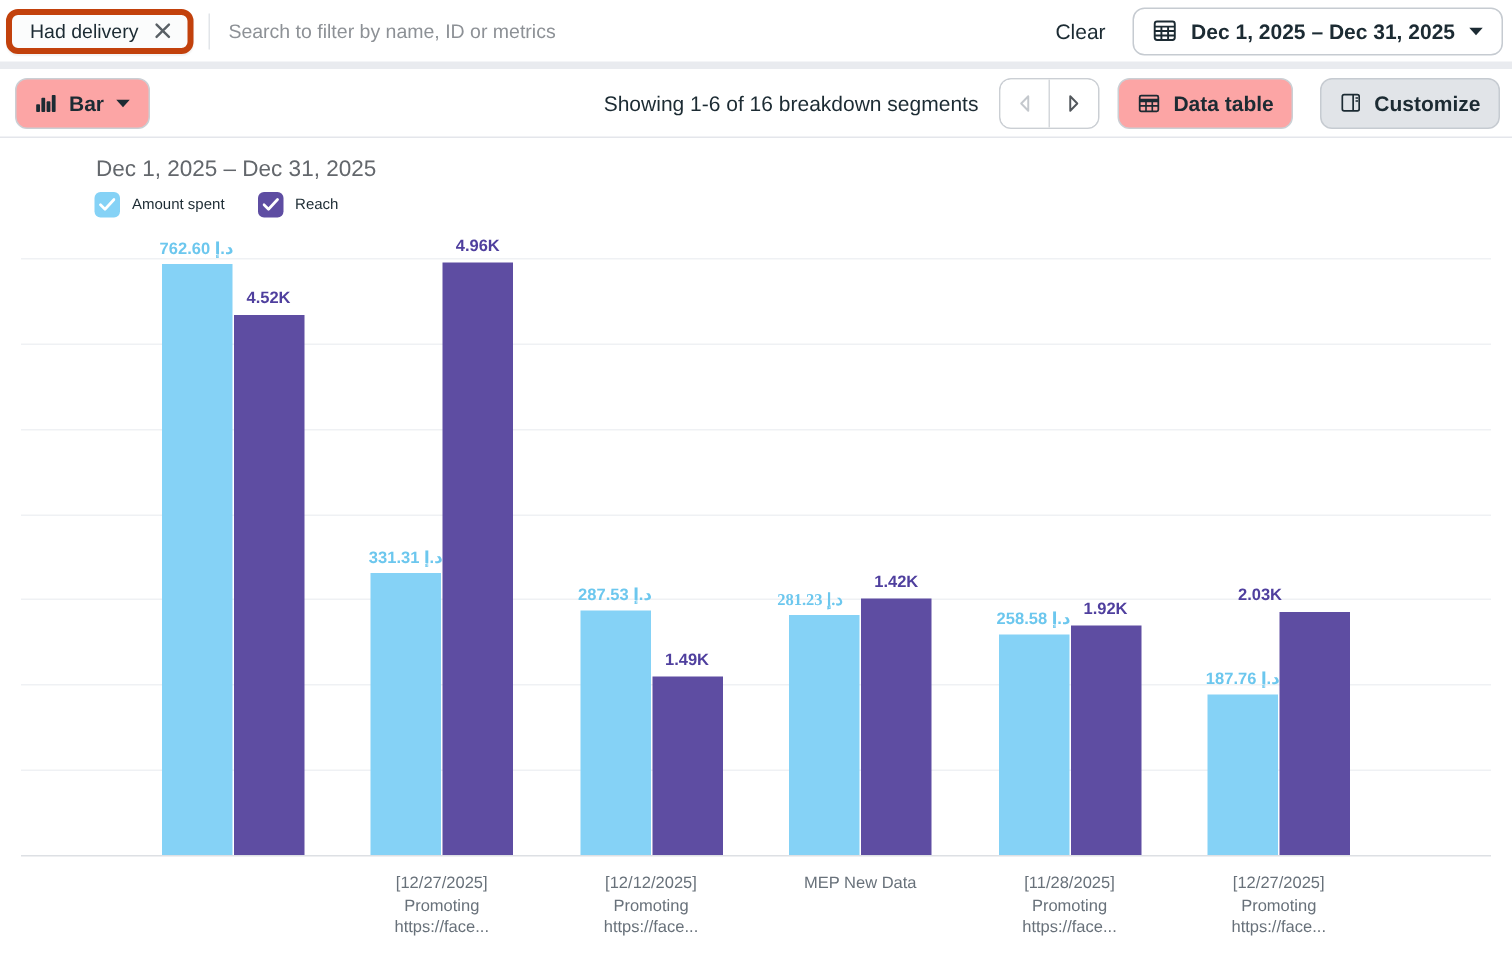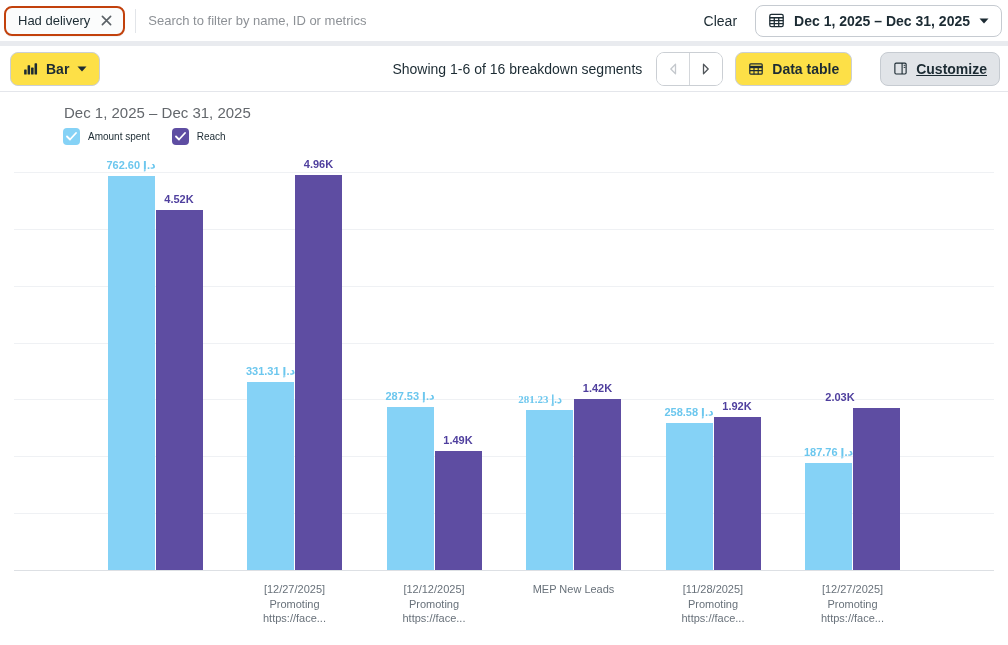--- a/index.html
+++ b/index.html
@@ -2,50 +2,50 @@
 <html><head>
 <meta charset="utf-8">
 <style>
   * { margin:0; padding:0; box-sizing:border-box; }
   html,body { width:1008px; height:645px; overflow:hidden; background:#fff;
     font-family:"Liberation Sans","DejaVu Sans",sans-serif; color:#1c2b33; }
 
   
   .topbar { height:41px; display:flex; align-items:center; padding:0 6px 0 4px; background:#fff; }
   .chip { display:inline-flex; align-items:center; gap:10px; height:30px; padding:0 10px 0 12px;
-    background:#fbfcfc; border:2px solid #c2410c; border-radius:8px; font-size:13px; font-weight:500;
+    background:#fbfcfc; border:4px solid #c2410c; border-radius:8px; font-size:13px; font-weight:500;
     box-shadow:0 1px 1px rgba(0,0,0,.05); cursor:pointer; white-space:nowrap; }
   .chip-x { display:flex; align-items:center; cursor:pointer; }
   .vdiv { width:1px; height:24px; background:#e2e5e9; margin:0 12px 0 10px; }
   .search { flex:1; border:none; outline:none; font-size:13px; color:#1c2b33; background:transparent;
     font-family:inherit; }
   .search::placeholder { color:#8d9196; }
   .clear { font-size:14px; color:#1c2b33; background:none; border:none; cursor:pointer; padding:6px 10px;
     font-family:inherit; }
   .datebtn { display:inline-flex; align-items:center; gap:9px; height:32px; padding:0 12px;
     border:1px solid #c6cbd1; border-radius:8px; background:#fff; font-size:14px; font-weight:700;
     cursor:pointer; margin-left:8px; font-family:inherit; color:#1c2b33; }
 
   .band { height:5px; background:#e9ebef; }
 
   
   .toolbar { height:46px; display:flex; align-items:center; padding:0 8px 0 10px; background:#fff;
     border-bottom:1px solid #e4e6eb; }
   .btn { display:inline-flex; align-items:center; gap:8px; height:34px; padding:0 12px;
-    border:1px solid #cbcfd4; border-radius:8px; background:#fde047; font-size:14px; font-weight:600;
+    border:1px solid #cbcfd4; border-radius:8px; background:#fca5a5; font-size:14px; font-weight:600;
     color:#1c2b33; cursor:pointer; font-family:inherit; white-space:nowrap; }
   .btn.gray { background:#e1e4e8; border-color:#c6cbd1; }
   .spacer { flex:1; }
   .showing { font-size:14px; color:#1c2b33; margin-right:14px; white-space:nowrap; }
   .pager { display:inline-flex; height:34px; border:1px solid #cbcfd4; border-radius:8px; overflow:hidden;
     margin-right:12px; background:#fff; }
   .pager button { width:32px; border:none; background:#fff; display:flex; align-items:center;
     justify-content:center; cursor:pointer; }
   .pager .sep { width:1px; background:#d4d7db; }
-  .toolbar .btn + .btn { margin-left:28px;text-decoration:underline; }
+  .toolbar .btn + .btn { margin-left:18px; }
 
   
   .main { position:relative; height:553px; background:#fff; }
   .chart-title { position:absolute; left:64px; top:12px; font-size:15px; color:#63676c; }
   .legend { position:absolute; left:63px; top:36px; display:flex; align-items:center; gap:22px; }
   .legend-item { display:flex; align-items:center; gap:8px; font-size:10px; cursor:pointer; }
   .cb { width:17px; height:17px; border-radius:4px; display:flex; align-items:center; justify-content:center; }
 
   #plot { position:absolute; left:14px; top:80px; width:980px; height:398px; }
   .gridline { position:absolute; left:0; width:100%; height:1px; background:#eff1f4; }
@@ -195,21 +195,21 @@
       <div class="vlabel" style="left: 336px; top: 217.519px; color: rgb(108, 199, 238);">287.53 د.إ</div>
       <div class="bar" style="left: 420.5px; height: 118.604px; background: rgb(94, 77, 162);"></div>
       <div class="vlabel" style="left: 384px; top: 262.396px; color: rgb(79, 63, 158);">1.49K</div>
       <div class="xlabel" style="left: 345px;">[12/12/2025]
 Promoting
 https://face...</div>
       <div class="bar" style="left: 512px; height: 159.899px; background: rgb(133, 210, 246);"></div>
       <div class="vlabel" style="left: 466px; top: 221.101px; color: rgb(108, 199, 238); font-family: Liberation Serif, serif;">281.23 د.إ</div>
       <div class="bar" style="left: 560px; height: 171.14px; background: rgb(94, 77, 162);"></div>
       <div class="vlabel" style="left: 523.5px; top: 209.86px; color: rgb(79, 63, 158);">1.42K</div>
-      <div class="xlabel" style="left: 484.5px;">MEP New Leads</div>
+      <div class="xlabel" style="left: 484.5px;">MEP New Data</div>
       <div class="bar" style="left: 651.5px; height: 147.021px; background: rgb(133, 210, 246);"></div>
       <div class="vlabel" style="left: 615px; top: 233.979px; color: rgb(108, 199, 238);">258.58 د.إ</div>
       <div class="bar" style="left: 699.5px; height: 152.832px; background: rgb(94, 77, 162);"></div>
       <div class="vlabel" style="left: 663px; top: 228.168px; color: rgb(79, 63, 158);">1.92K</div>
       <div class="xlabel" style="left: 624px;">[11/28/2025]
 Promoting
 https://face...</div>
       <div class="bar" style="left: 791px; height: 106.755px; background: rgb(133, 210, 246);"></div>
       <div class="vlabel" style="left: 754.5px; top: 274.245px; color: rgb(108, 199, 238);">187.76 د.إ</div>
       <div class="bar" style="left: 839px; height: 161.588px; background: rgb(94, 77, 162);"></div>

